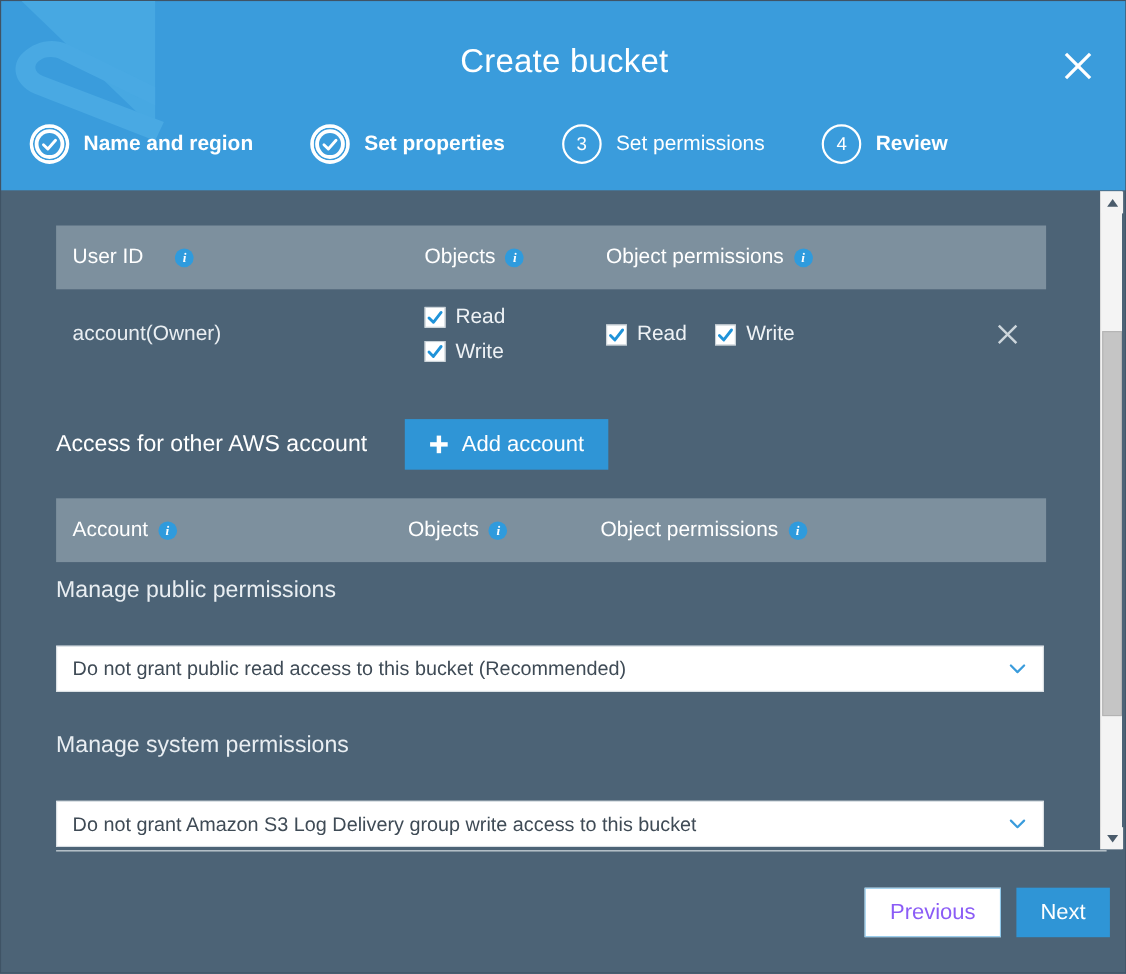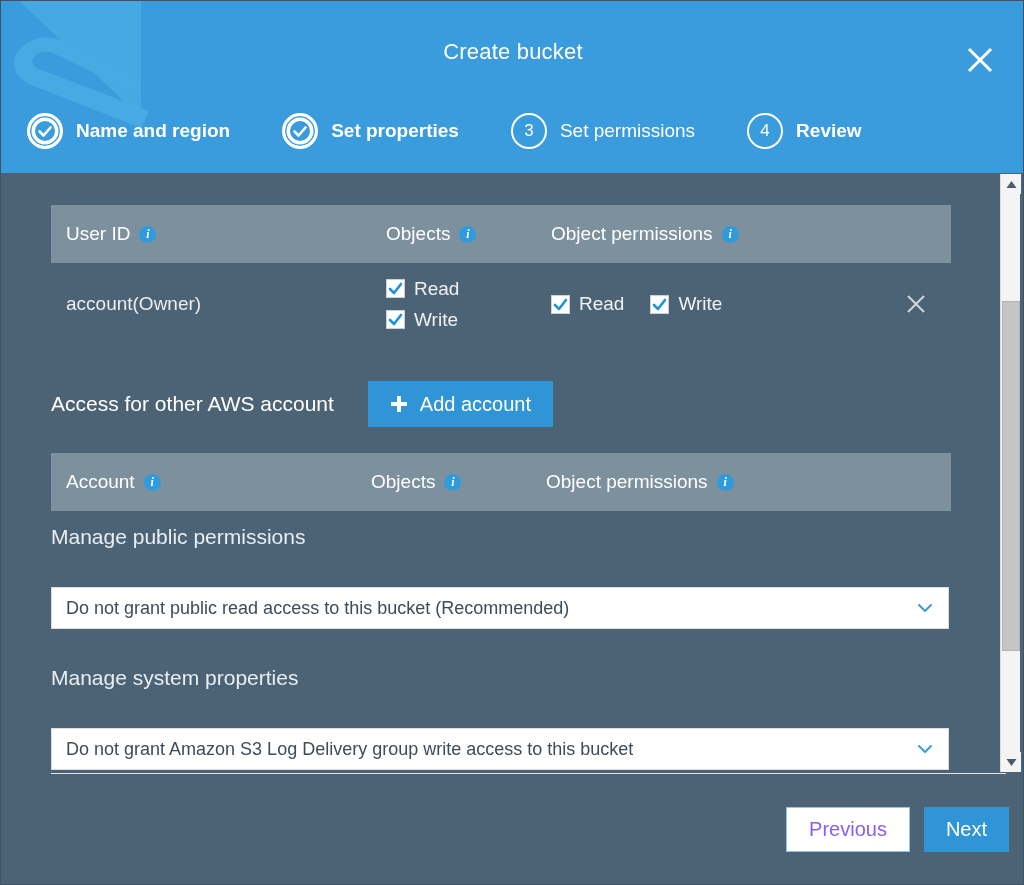--- a/index.html
+++ b/index.html
@@ -41,21 +41,21 @@
     pointer-events: none;
   }
 
   .dialog-title {
     position: absolute;
     top: 38px;
     left: 0;
     width: 1024px;
     text-align: center;
     color: #ffffff;
-    font-size: 22px;
+    font-size: 30px;
     font-weight: 400;
     letter-spacing: .2px;
   }
 
   .close-button {
     position: absolute;
     top: 40px;
     right: 26px;
     width: 38px;
     height: 38px;
@@ -395,21 +395,21 @@
       </div>
 
     </div>
   </div>
 
   <div class="body-area">
     <div class="content">
 
       <div class="perm-table" style="top:32px;">
         <div class="table-head">
-          <div class="th" style="width:335px; padding-left:15px;">
+          <div class="th" style="width:335px; padding-left:15px;gap:20px;">
             <span>User ID</span>
             <span class="info-icon">i</span>
           </div>
           <div class="th" style="width:165px;">
             <span>Objects</span>
             <span class="info-icon">i</span>
           </div>
           <div class="th" style="width:330px;">
             <span>Object permissions</span>
             <span class="info-icon">i</span>
@@ -505,21 +505,21 @@
       <div class="section-label" style="top:352px;">Manage public permissions</div>
       <div class="select-box" style="top:414px;gap:39px;">
         <span class="select-value">Do not grant public read access to this bucket (Recommended)</span>
         <span class="chevron">
           <svg width="18" height="18" viewBox="0 0 18 18">
             <polyline points="3,6 9,12 15,6" fill="none" stroke="#3a9cdc" stroke-width="2" stroke-linecap="round" stroke-linejoin="round"></polyline>
           </svg>
         </span>
       </div>
 
-      <div class="section-label" style="top:493px;">Manage system properties</div>
+      <div class="section-label" style="top:493px;">Manage system permissions</div>
       <div class="select-box" style="top:555px;">
         <span class="select-value">Do not grant Amazon S3 Log Delivery group write access to this bucket</span>
         <span class="chevron">
           <svg width="18" height="18" viewBox="0 0 18 18">
             <polyline points="3,6 9,12 15,6" fill="none" stroke="#3a9cdc" stroke-width="2" stroke-linecap="round" stroke-linejoin="round"></polyline>
           </svg>
         </span>
       </div>
 
     </div>

